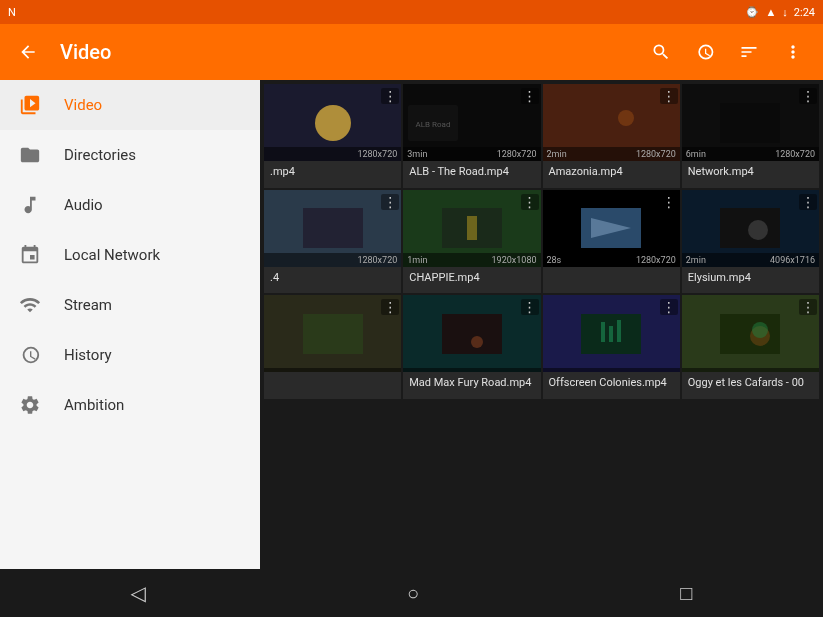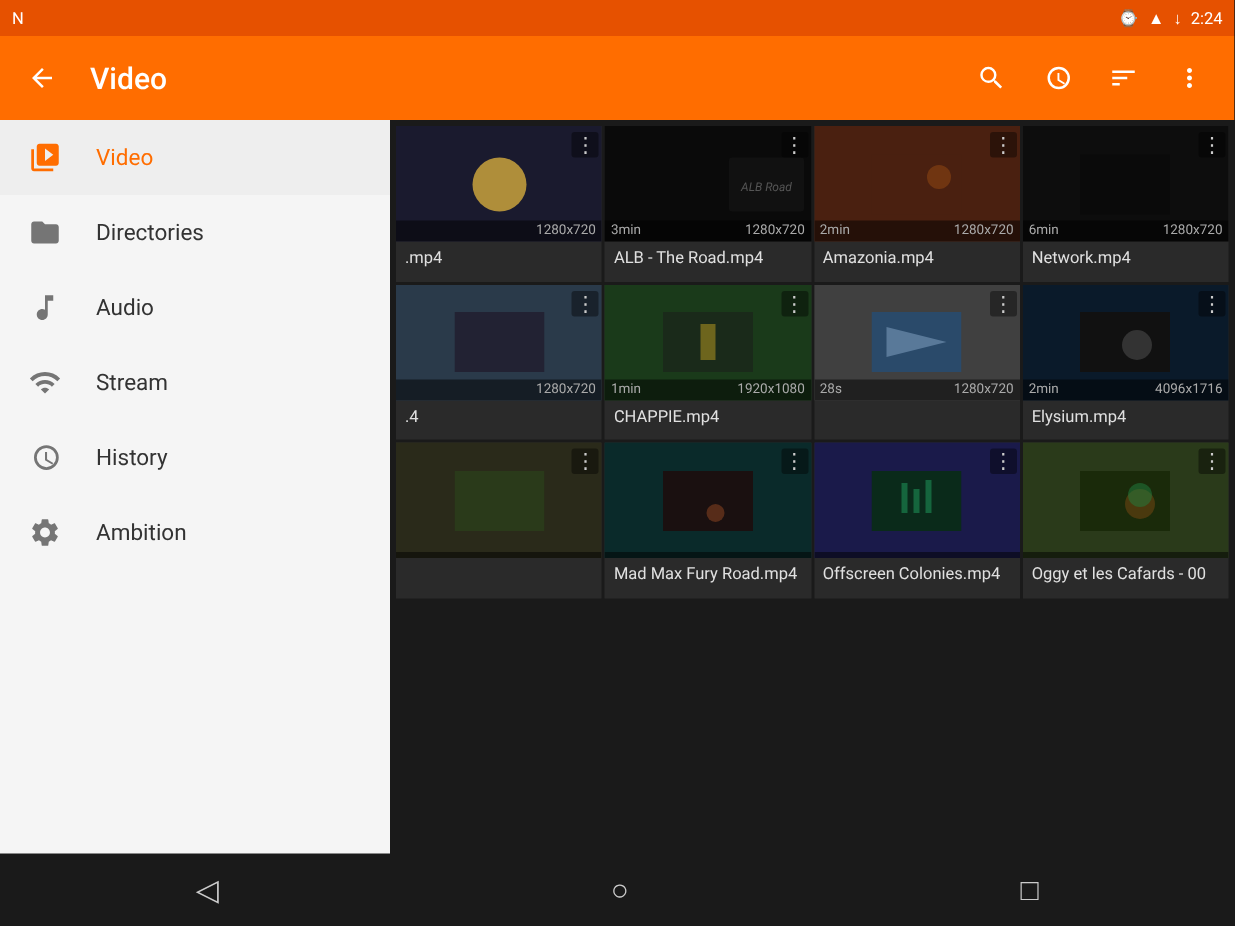--- a/index.html
+++ b/index.html
@@ -70,21 +70,21 @@
     }
     .nav-btn { color: #ccc; cursor: pointer; font-size: 20px; }
 
     
     .t1 { background: #1a1a2e; }
     .t2 { background: #0a0a0a; }
     .t3 { background: #4a2010; }
     .t4 { background: #0d0d0d; }
     .t5 { background: #2a3a4a; }
     .t6 { background: #1a3a1a; }
-    .t7 { background: #404040; }
+    .t7 { background: #000000; }
     .t8 { background: #0a1a2a; }
     .t9 { background: #2a2a1a; }
     .t10 { background: #0a2a2a; }
     .t11 { background: #1a1a4a; }
     .t12 { background: #2a3a1a; }
 
     .thumb-overlay {
       position: absolute; bottom: 0; left: 0; right: 0;
       padding: 2px 4px; display: flex; justify-content: space-between;
       align-items: center; background: rgba(0,0,0,0.5); font-size: 9px; color: #aaa;
@@ -160,20 +160,28 @@
 
     <div class="sidebar-item">
       <div class="sidebar-icon">
         <svg width="22" height="22" viewBox="0 0 24 24" fill="#757575">
             <path d="M12 3v10.55c-.59-.34-1.27-.55-2-.55-2.21 0-4 1.79-4 4s1.79 4 4 4 4-1.79 4-4V7h4V3h-6z"></path>
           </svg>
       </div>
       <span class="sidebar-item-label">Audio</span>
     </div>
 
+    <div class="sidebar-item">
+      <div class="sidebar-icon">
+        <svg width="22" height="22" viewBox="0 0 24 24" fill="#757575">
+            <path d="M17 12h-5v5h5v-5zM16 1v2H8V1H6v2H5c-1.11 0-1.99.9-1.99 2L3 19c0 1.1.89 2 2 2h14c1.1 0 2-.9 2-2V5c0-1.1-.9-2-2-2h-1V1h-2zm3 18H5V8h14v11z"></path>
+          </svg>
+      </div>
+      <span class="sidebar-item-label">Local Network</span>
+    </div>
 
     <div class="sidebar-item">
       <div class="sidebar-icon">
         <svg width="22" height="22" viewBox="0 0 24 24" fill="#757575">
             <path d="M1 9l2 2c4.97-4.97 13.03-4.97 18 0l2-2C16.93 2.93 7.08 2.93 1 9zm8 8l3 3 3-3c-1.65-1.66-4.34-1.66-6 0zm-4-4l2 2c2.76-2.76 7.24-2.76 10 0l2-2C15.14 9.14 8.87 9.14 5 13z"></path>
           </svg>
       </div>
       <span class="sidebar-item-label">Stream</span>
     </div>
 
@@ -212,21 +220,21 @@
           <span>1280x720</span>
         </div>
       </div>
       <div class="video-more">⋮</div>
       <div class="video-info">
         <div class="video-title">.mp4</div>
       </div>
     </div>
         <div class="video-card">
       <div class="video-thumb t2">
-        <div style="width:100%;height:100%;display:flex;align-items:center;justify-content:flex-end;font-style:italic;">
+        <div style="width:100%;height:100%;display:flex;align-items:center;justify-content:flex-start;">
           <svg width="60" height="40" viewBox="0 0 60 40">
                 <rect x="5" y="2" width="50" height="36" fill="#111" rx="2"></rect>
                 <text x="30" y="24" fill="#555" font-size="8" text-anchor="middle">ALB Road</text>
               </svg>
         </div>
         <div class="thumb-overlay">
           <span>3min</span>
           <span>1280x720</span>
         </div>
       </div>

